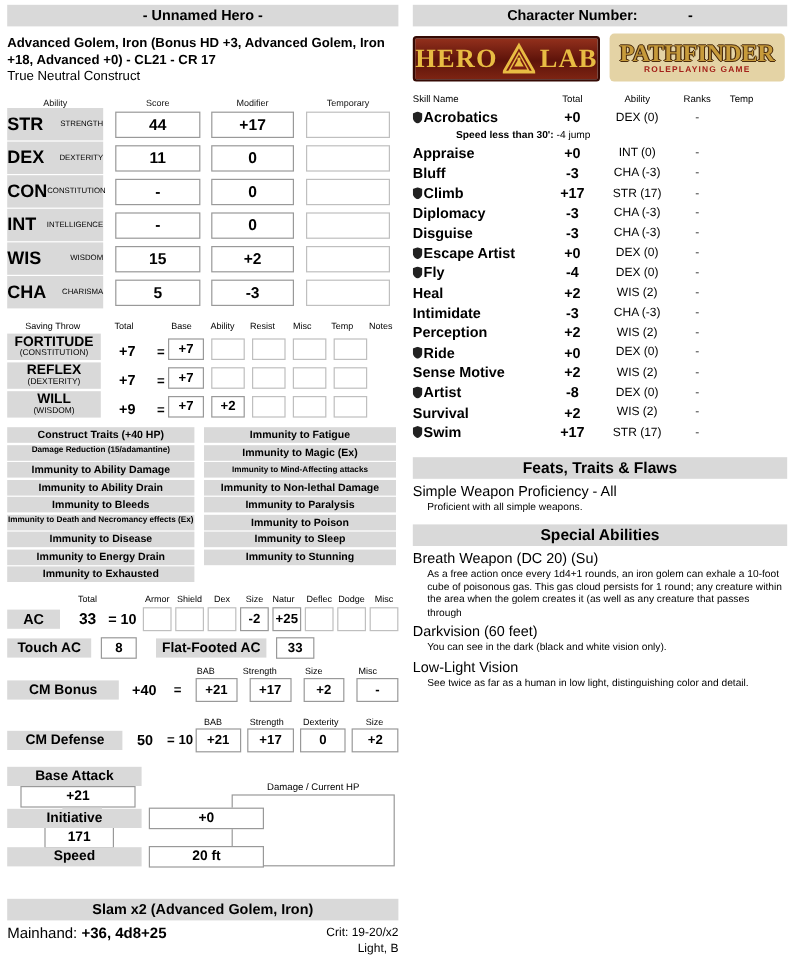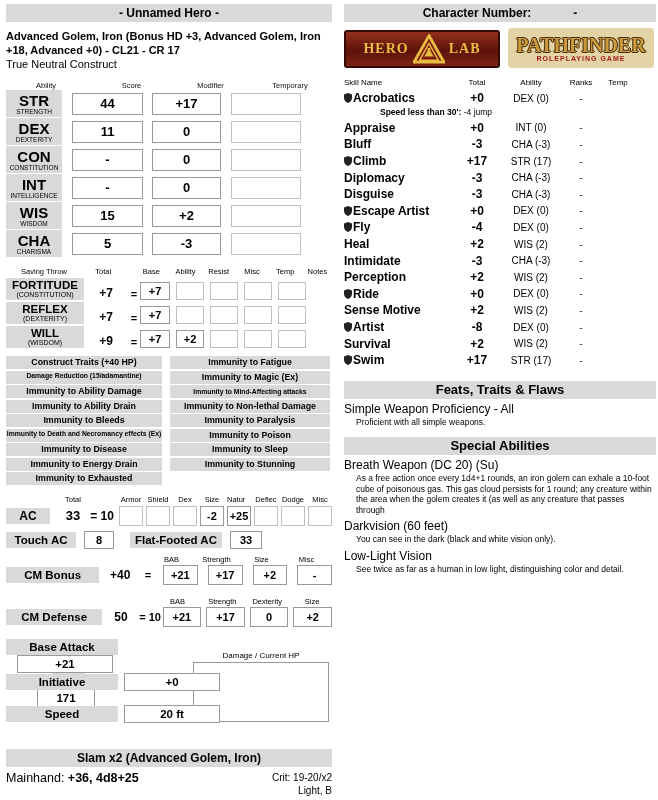--- a/index.html
+++ b/index.html
@@ -14,21 +14,21 @@
   
   #left{position:absolute;left:6px;top:4px;width:326px;}
   .title-bar{height:18px;line-height:18px;font-size:12px;margin-bottom:7px;}
   .summary-bold{font-size:11px;font-weight:bold;line-height:14px;}
   .summary-sub{font-size:11px;line-height:14px;}
 
   .sec-hdr{display:flex;font-size:7.5px;color:#111;margin-top:10px;}
   .ab-hdr span{display:inline-block;text-align:center;}
 
   .ab-row{display:flex;align-items:center;height:27px;margin-bottom:1px;}
-  .ab-label{width:56px;height:27px;background:#d9d9d9;display:flex;flex-direction:column;align-items:center;justify-content:center;}
+  .ab-label{width:80px;height:27px;background:#d9d9d9;display:flex;align-items:center;justify-content:space-between;}
   .ab-abbr{font-size:15px;font-weight:bold;line-height:15px;}
   .ab-full{font-size:6.5px;line-height:7px;}
   .ab-box{width:71px;height:22px;margin-left:10px;font-size:13px;font-weight:bold;}
   .ab-box.mod{width:69px;margin-left:9px;}
   .ab-box.tmp{width:70px;margin-left:10px;}
 
   .sv-hdr{display:flex;font-size:7.5px;margin-top:10px;margin-bottom:2px;}
   .sv-row{display:flex;align-items:flex-end;height:22px;margin-bottom:2px;}
   .sv-label{width:78px;height:22px;background:#d9d9d9;display:flex;flex-direction:column;align-items:center;justify-content:center;}
   .sv-name{font-size:11.5px;font-weight:bold;line-height:11px;}
@@ -77,21 +77,21 @@
   .atk-hand{font-size:12.5px;}
   .atk-hand b{font-size:12.5px;}
   .atk-crit{font-size:10px;text-align:right;line-height:13px;}
 
   
   #right{position:absolute;left:344px;top:4px;width:312px;}
   .chnum-bar{height:18px;line-height:18px;font-size:12px;display:flex;justify-content:center;}
   .chnum-val{margin-left:42px;font-weight:bold;}
 
   .logos{display:flex;margin-top:6px;height:42px;}
-  .herolab{width:156px;height:38px;margin-top:2px;background:linear-gradient(#93301c,#5d130a 55%,#7d2413);border:2px solid #350a04;border-radius:3px;box-sizing:border-box;display:flex;align-items:center;justify-content:center;color:#e8bc43;font-family:"Liberation Serif",serif;font-weight:bold;font-size:14px;letter-spacing:1px;}
+  .herolab{width:156px;height:38px;margin-top:2px;background:linear-gradient(#93301c,#5d130a 55%,#7d2413);border:2px solid #350a04;border-radius:3px;box-sizing:border-box;display:flex;align-items:center;justify-content:center;color:#e8bc43;font-family:"Liberation Serif",serif;font-weight:bold;font-size:22px;letter-spacing:1px;}
   .hl-tri{margin:0 4px;}
   .pathfinder{width:146px;margin-left:8px;display:flex;flex-direction:column;align-items:center;justify-content:center;background:#e4d3a5;border-radius:4px;height:40px;}
   .pf-title{font-family:"Liberation Serif",serif;font-weight:bold;font-size:20px;line-height:20px;letter-spacing:0px;color:#c79b3b;text-shadow:-1px 0 #4a2c0e,1px 0 #4a2c0e,0 -1px #4a2c0e,0 1px #4a2c0e;}
   .pf-sub{font-size:7px;font-weight:bold;letter-spacing:1px;color:#a32019;}
 
   .sk-hdr{display:flex;font-size:8px;margin-top:8px;margin-bottom:3px;}
   .sk-hdr .h-name{width:110px;text-align:left;}
   .sk-hdr .h-total{width:46px;text-align:center;}
   .sk-hdr .h-abil{width:62px;text-align:center;}
   .sk-hdr .h-ranks{width:38px;text-align:center;}

